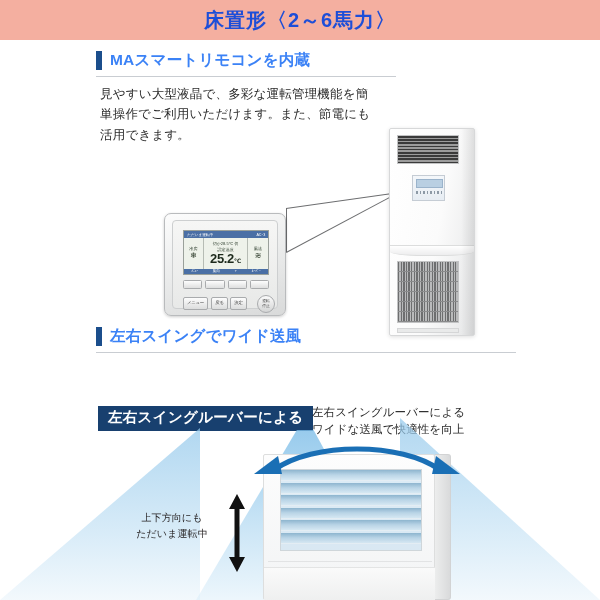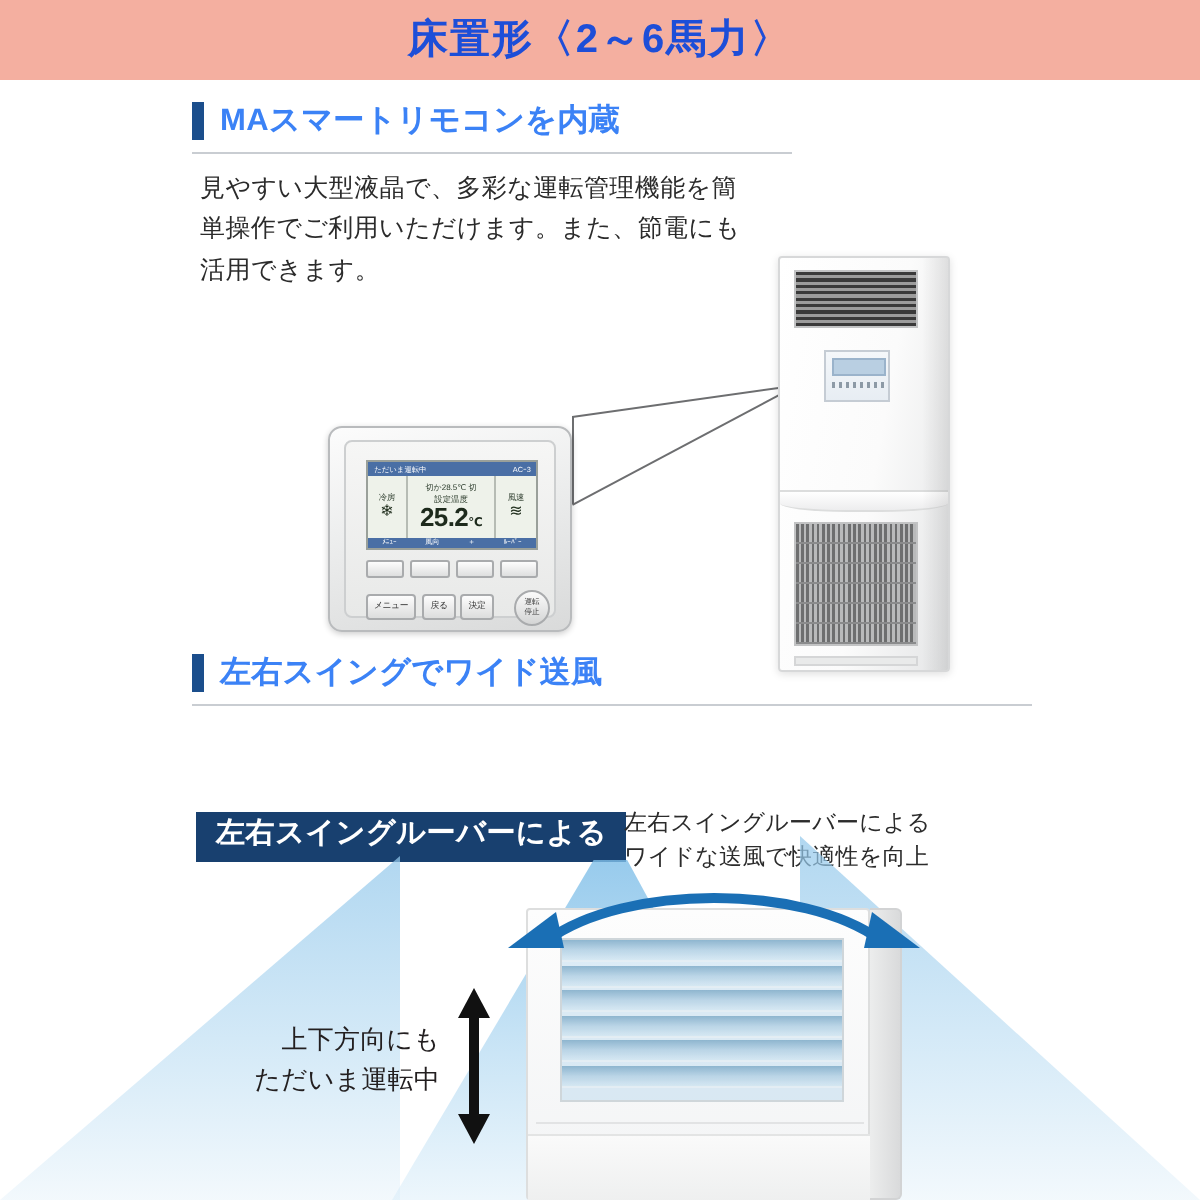--- a/index.html
+++ b/index.html
@@ -351,24 +351,24 @@
 
   
   #vert-arrow {
     position: absolute;
     left: 228px; top: 176px;
     width: 18px; height: 78px;
   }
   #sec2-left-note {
     position: absolute;
     left: 124px; top: 192px;
-    font-size: 13px;
+    font-size: 10px;
     line-height: 1.55;
     color: #231f20;
-    text-align: right;
+    text-align: center;
     width: 96px;
     letter-spacing: .1px;
   }
 </style>
 </head>
 <body>
 
 <div class="banner">
   <div class="banner-title">床置形〈2～6馬力〉</div>
 </div>

